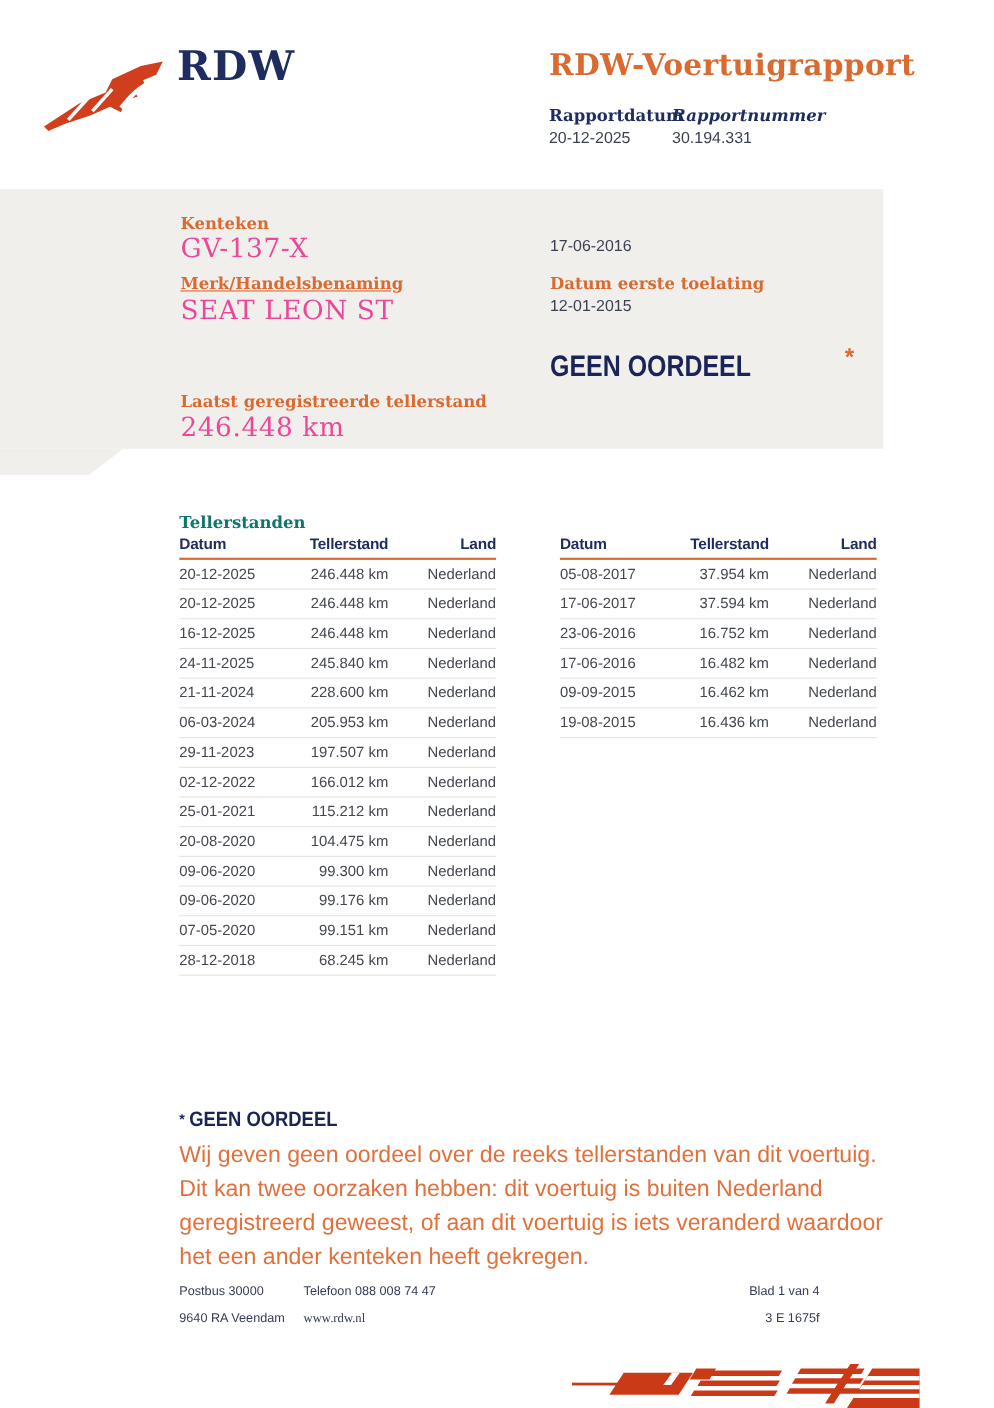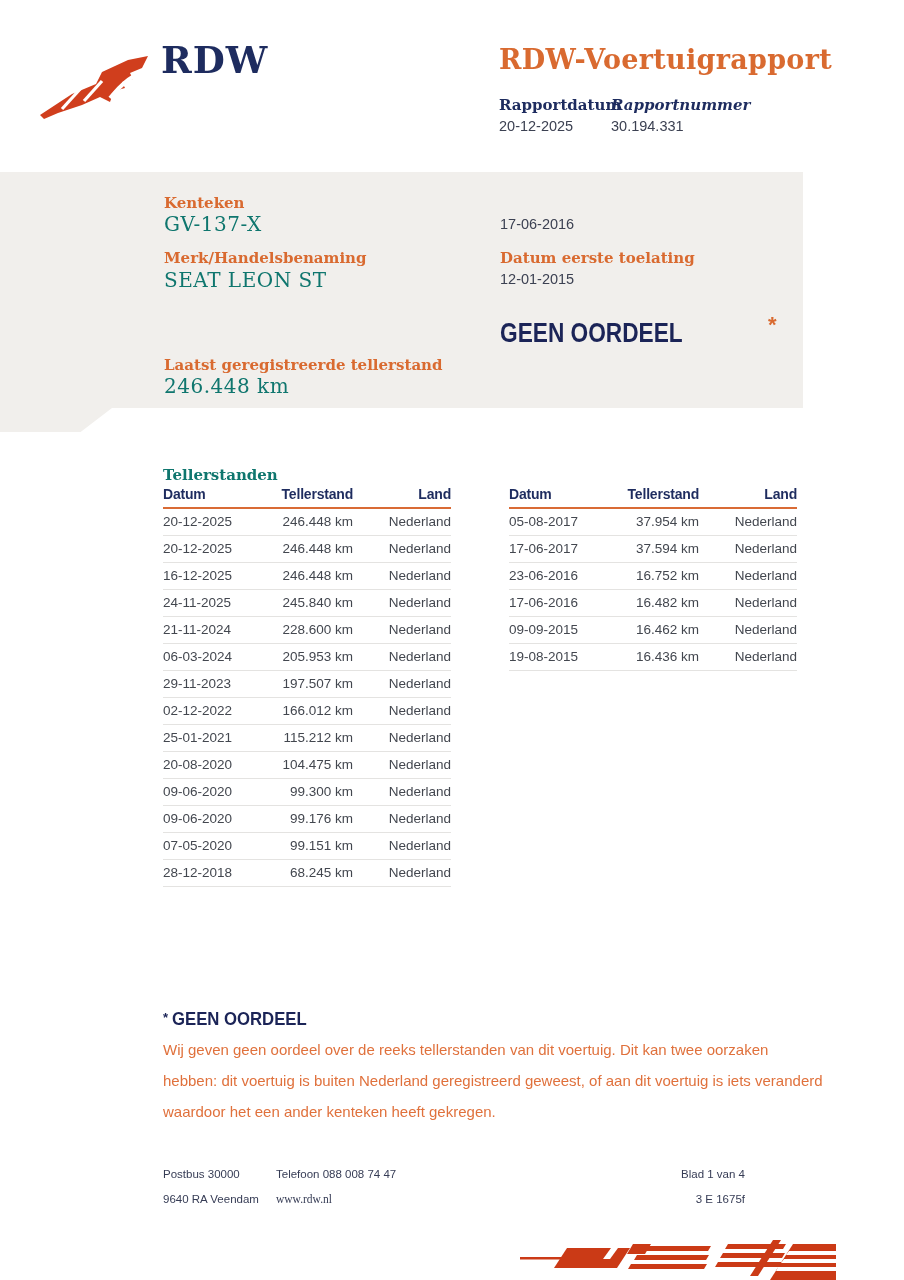--- a/index.html
+++ b/index.html
@@ -15,21 +15,21 @@
   .brand-word { left:161px; top:38px; font-size:37px; font-weight:bold; color:#1e2c5f; letter-spacing:1px; }
   .doc-title { left:499px; top:44px; font-size:27px; font-weight:bold; color:#d96a30; letter-spacing:0.3px; }
   .meta-label { font-size:15px; font-weight:bold; color:#1e2c5f; }
   .meta-value { font-size:14.5px; color:#3c4152; }
 
   
   .hero { left:0; top:172px; width:803px; height:236px; background:#f1efec; }
   .hero-tail { left:0; top:408px; width:112px; height:24px; background:#f1efec;
                clip-path:polygon(0 0, 100% 0, 72% 100%, 0 100%); }
   .field-label { font-size:15px; font-weight:bold; color:#d96a30; }
-  .field-big   { font-size:20px; color:#0f766e; letter-spacing:0.5px; }
+  .field-big   { font-size:24px; color:#ec4899; letter-spacing:0.5px; }
   .field-small { font-size:14.5px; color:#3c4152; }
   .oordeel {
     font-size:27px; font-weight:bold; color:#1b2457;
     transform:scaleX(0.84); transform-origin:left center; white-space:nowrap; letter-spacing:0;
   }
   .star { color:#d96a30; font-size:22px; font-weight:bold; }
 
   
   .section-label { font-size:15px; font-weight:bold; color:#0f766e; }
   .mile-table { width:288px; }
@@ -46,21 +46,21 @@
   }
   .mt-row span:nth-child(2), .mt-row span:nth-child(3) { text-align:right; }
 
   
   .note-head { display:flex; align-items:flex-start; gap:4px; }
   .note-star { color:#1b2457; font-size:13px; font-weight:bold; padding-top:2px; }
   .note-title {
     font-size:19px; font-weight:bold; color:#1b2457;
     transform:scaleX(0.88); transform-origin:left center; white-space:nowrap;
   }
-  .note-body { width:660px; font-size:15px; line-height:31px; color:#e0713c; }
+  .note-body { width:660px; font-size:21px; line-height:31px; color:#e0713c; }
 
   
   .foot { font-size:11.5px; color:#363c55; }
   .foot-right { text-align:right; }
 
   svg { display:block; }
 </style>
 </head>
 <body>
 
@@ -81,21 +81,21 @@
   <div class="abs serif meta-label" style="left:611px; top:96px;font-style:italic;">Rapportnummer</div>
   <div class="abs meta-value" style="left:499px; top:118px;">20-12-2025</div>
   <div class="abs meta-value" style="left:611px; top:118px;">30.194.331</div>
 
   <div class="abs hero"></div>
   <div class="abs hero-tail"></div>
 
   <div class="abs serif field-label" style="left:164px; top:194px;">Kenteken</div>
   <div class="abs serif field-big" style="left:164px; top:212px;">GV-137-X</div>
 
-  <div class="abs serif field-label" style="left:164px; top:249px;">Merk/Handelsbenaming</div>
+  <div class="abs serif field-label" style="left:164px; top:249px;text-decoration:underline;">Merk/Handelsbenaming</div>
   <div class="abs serif field-label" style="left:164px; top:356px;">Laatst geregistreerde tellerstand</div>
 
   <div class="abs serif field-big" style="left:164px; top:268px;">SEAT LEON ST</div>
   <div class="abs serif field-big" style="left:164px; top:374px;">246.448 km</div>
 
   <div class="abs field-small" style="left:500px; top:216px;">17-06-2016</div>
 
   <div class="abs serif field-label" style="left:500px; top:249px;">Datum eerste toelating</div>
   <div class="abs field-small" style="left:500px; top:271px;">12-01-2015</div>
 

